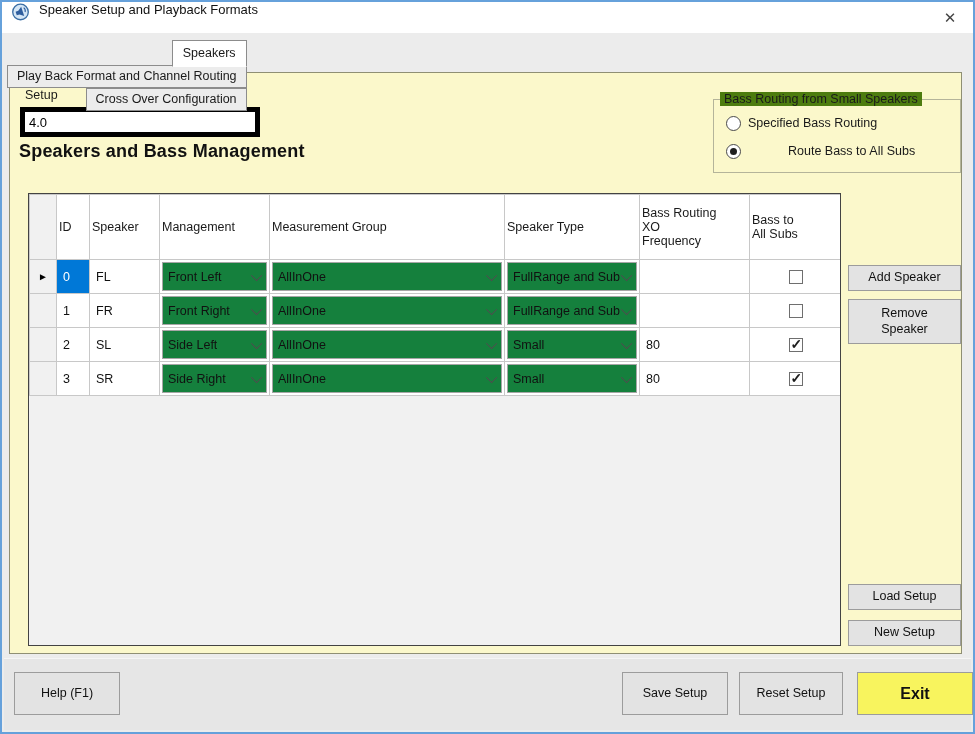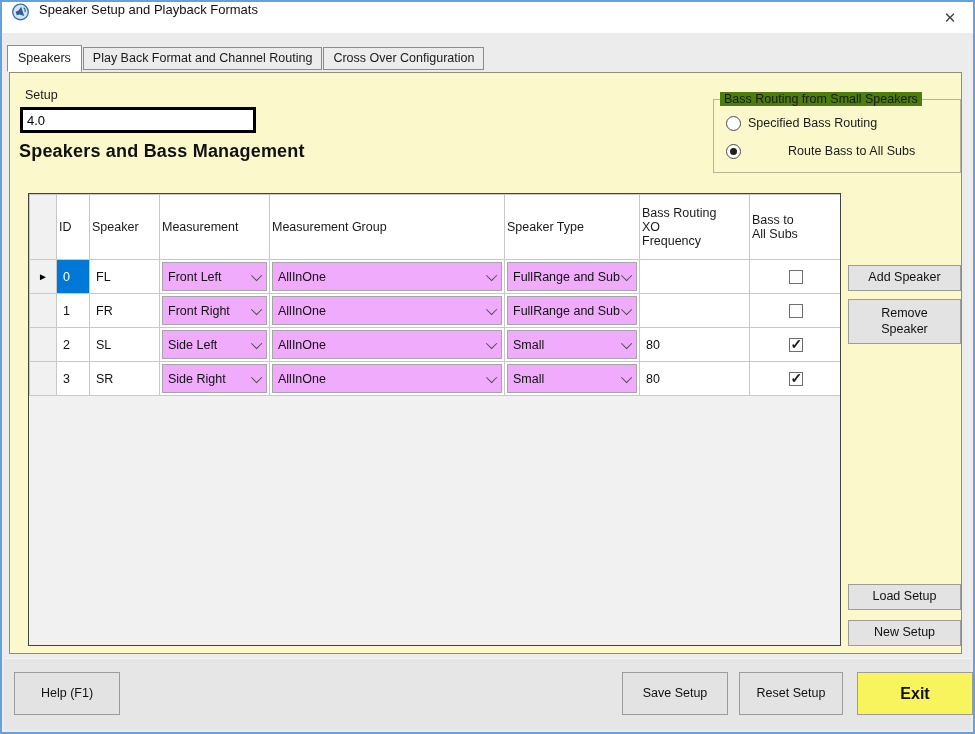--- a/index.html
+++ b/index.html
@@ -20,40 +20,40 @@
   .app-icon { width:19px; height:19px; flex:0 0 auto; }
   .title-text { font-size:13px; color:#111; margin-left:9px; }
   .close-btn {
     position:absolute; right:0; top:0; width:46px; height:31px;
     display:flex; align-items:center; justify-content:center;
     font-size:15px; color:#444; cursor:default;
   }
   
   .tabstrip {
     position:absolute; top:38px; left:5px; height:30px;
-    display:flex; align-items:flex-end;
+    display:flex; align-items:flex-end;flex-direction:column;
   }
   .tab {
     font-size:12.5px; color:#1a1a1a; background:#ECECEC;
     border:1px solid #8C8C8C; padding:3px 9px 4px 9px;
     margin-right:1px; position:relative; z-index:1;
   }
   .tab.checked {
     background:#FFFFFF; padding:5px 10px 6px 10px;
     border-bottom:1px solid #FFFFFF; z-index:3; margin-bottom:-2px;
   }
   
   .panel {
     position:absolute; left:7px; top:70px; width:953px; height:582px;
     box-sizing:border-box; background:#FBF8CB; border:1px solid #8F8F74;
   }
   .setup-label { position:absolute; left:15px; top:15px; font-size:12.5px; color:#1a1a1a; }
   .setup-input {
     position:absolute; left:10px; top:34px; width:226px; height:20px;
-    border:3px solid #000000; background:#FFFFFF; font-size:13px;
+    border:5px solid #000000; background:#FFFFFF; font-size:13px;
     font-family:"Liberation Sans", sans-serif; padding:0 0 0 4px;
   }
   .section-title {
     position:absolute; left:9px; top:68px; font-size:18px; font-weight:bold; color:#111;
     letter-spacing:0.2px;
   }
   
   .groupbox {
     position:absolute; left:703px; top:26px; width:246px; height:72px;
     border:1px solid #B4B49A;
@@ -90,21 +90,21 @@
     border:1px solid #C8C8C8; height:29px; font-size:12.5px; color:#111;
     background:#FFFFFF; padding:0; vertical-align:middle; overflow:hidden;
   }
   td.cell-text { padding-left:6px; }
   td.cell-selector { background:#F1F1F1; text-align:center; font-size:10px; color:#000; }
   td.cell-id { padding-left:6px; }
   td.cell-id.checked { background:#0078D7; color:#FFFFFF; }
   td.cell-combo { padding:2px; }
   .combo {
     display:flex; align-items:center; justify-content:space-between;
-    background:#f0abfc; border:1px solid #A6A6A6; height:100%;
+    background:#15803d; border:1px solid #A6A6A6; height:100%;
     box-sizing:border-box; padding:0 4px 0 5px;
   }
   .combo-label { font-size:12.5px; color:#111; white-space:nowrap; overflow:hidden; }
   .chev {
     width:7px; height:7px; border-left:1.6px solid #4E4E4E; border-bottom:1.6px solid #4E4E4E;
     transform:rotate(-45deg) translateY(-2px); flex:0 0 auto; margin-left:4px;
   }
   td.cell-check { text-align:center; }
   .checkbox {
     display:inline-block; width:14px; height:14px; box-sizing:border-box;
@@ -197,21 +197,21 @@
           <col style="width:235px">
             <col style="width:135px">
             <col style="width:110px">
             <col style="width:93px">
         </colgroup>
         <thead>
           <tr>
             <th style="background:#F1F1F1"></th>
             <th>ID</th>
             <th>Speaker</th>
-            <th>Measurement</th>
+            <th>Management</th>
             <th>Measurement Group</th>
             <th>Speaker Type</th>
             <th>Bass Routing
 XO
 Frequency</th>
             <th>Bass to
 All Subs</th>
           </tr>
         </thead>
         <tbody>

